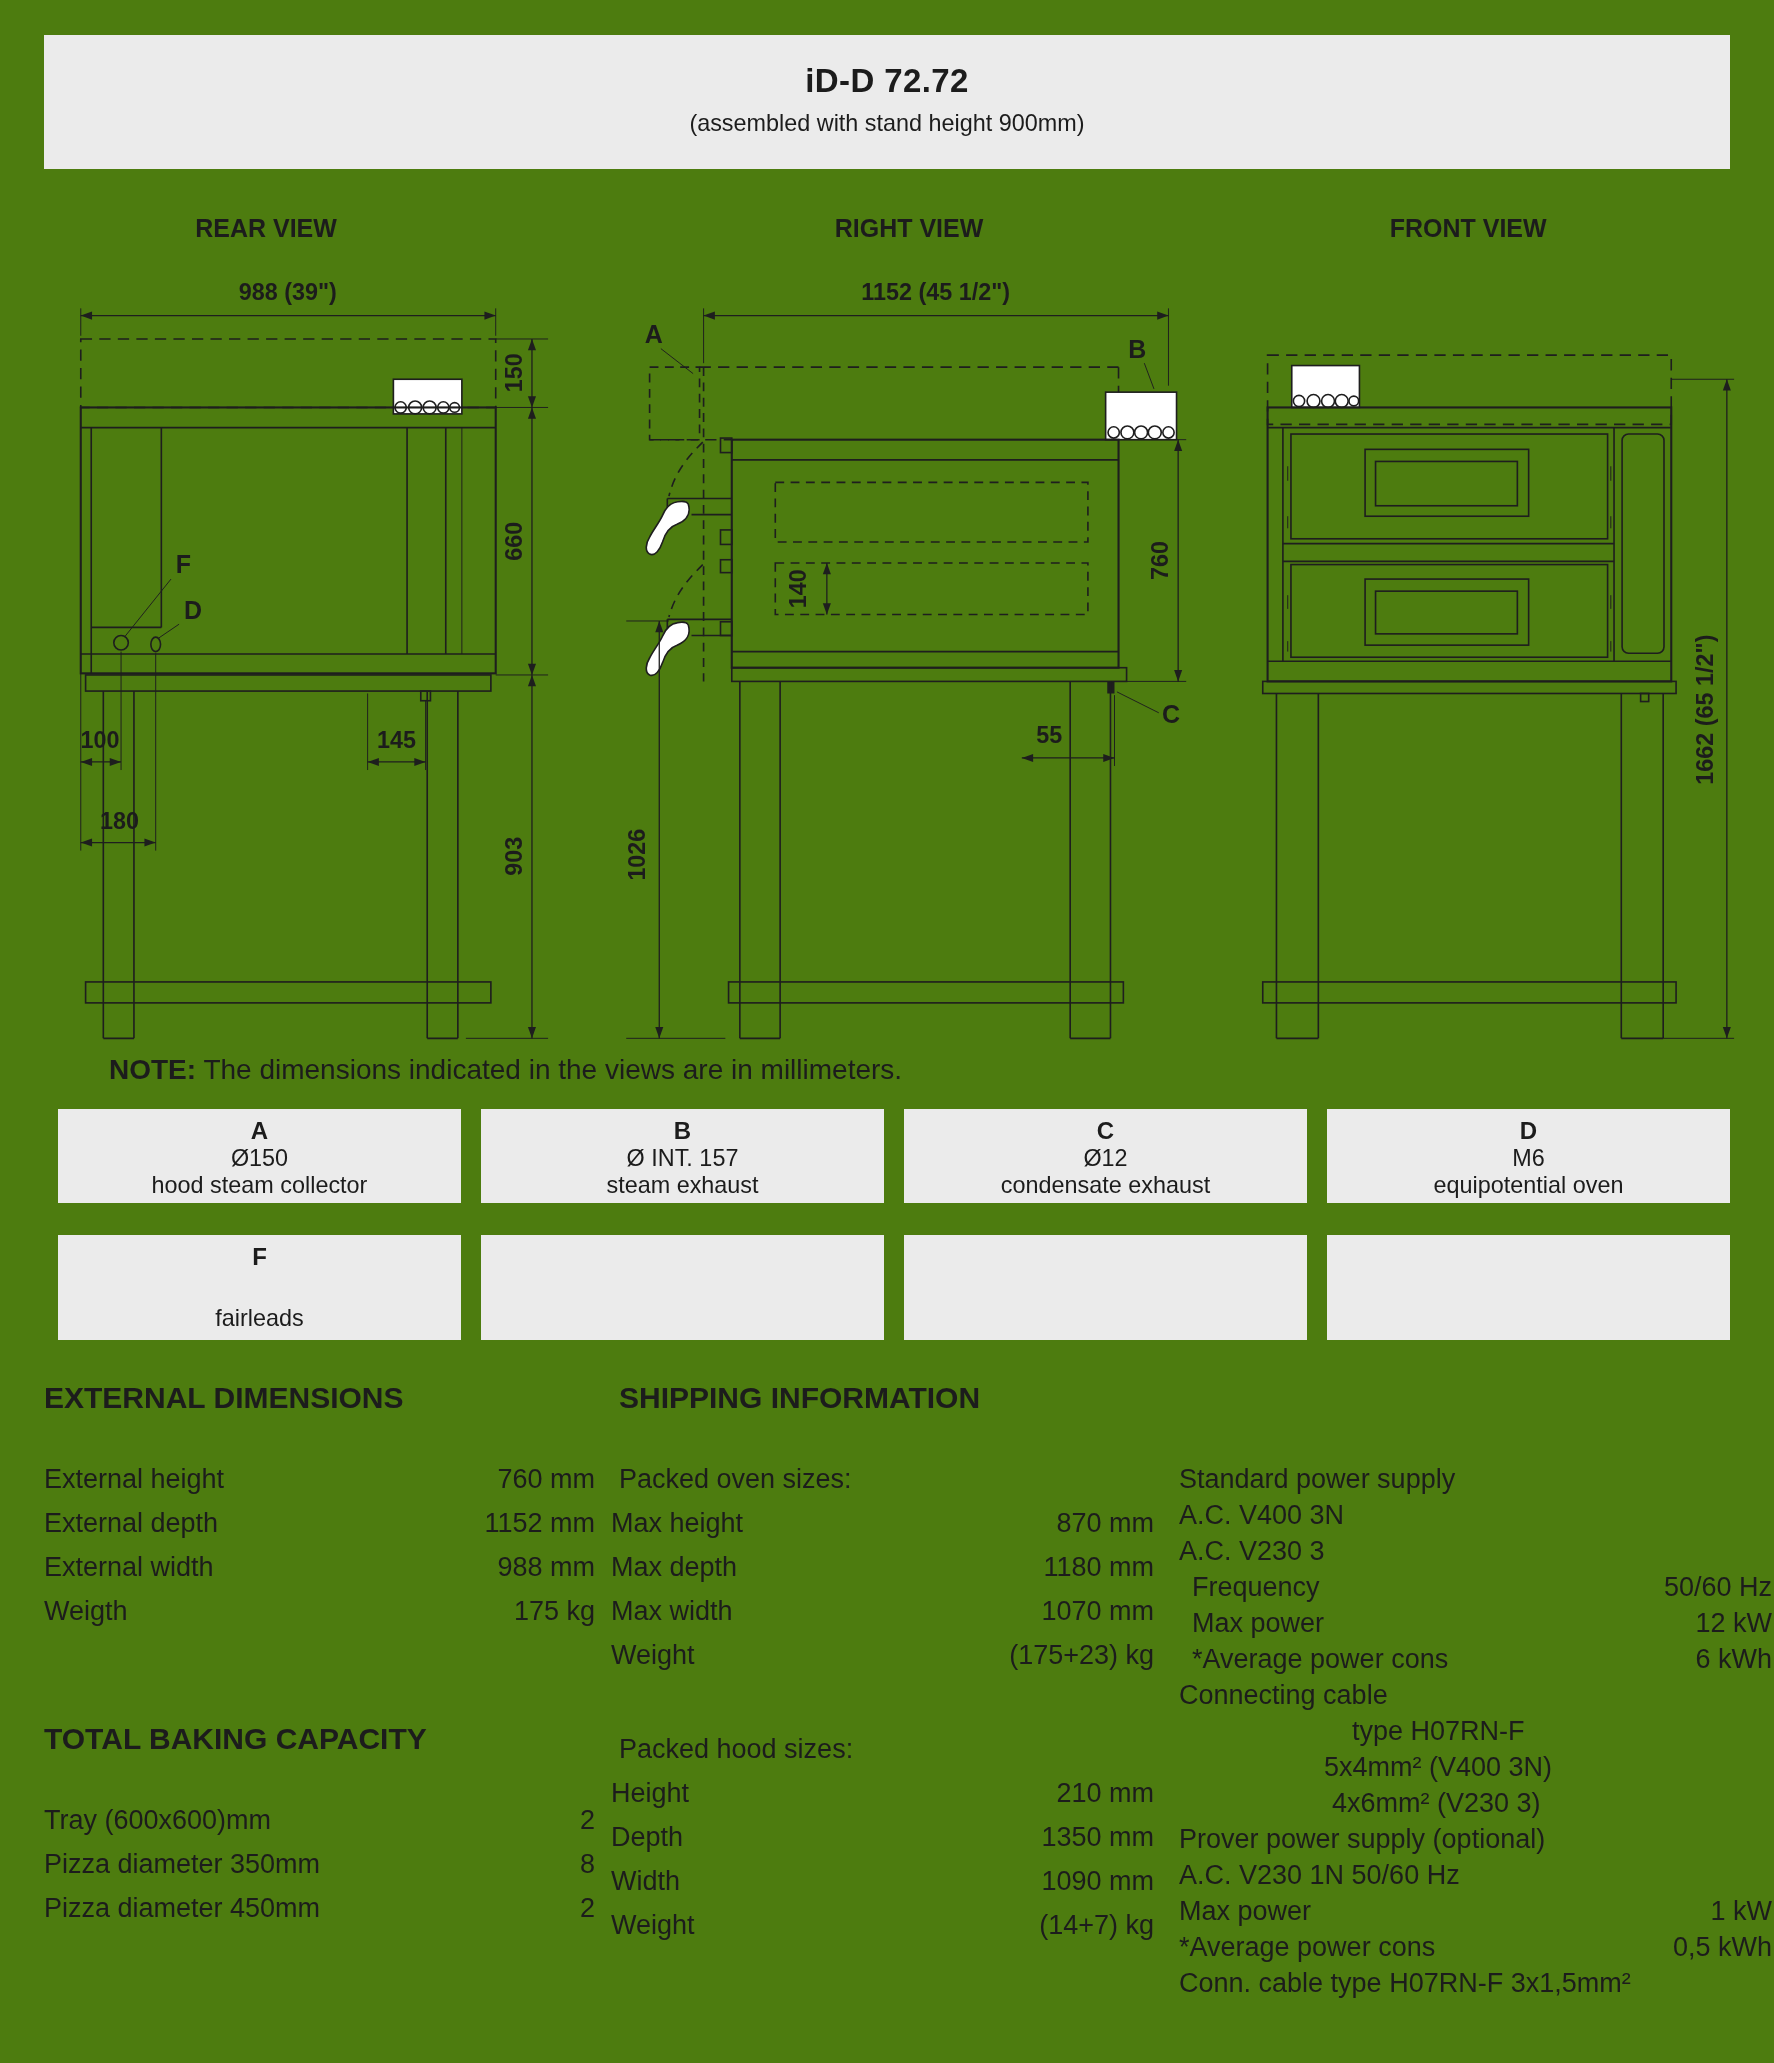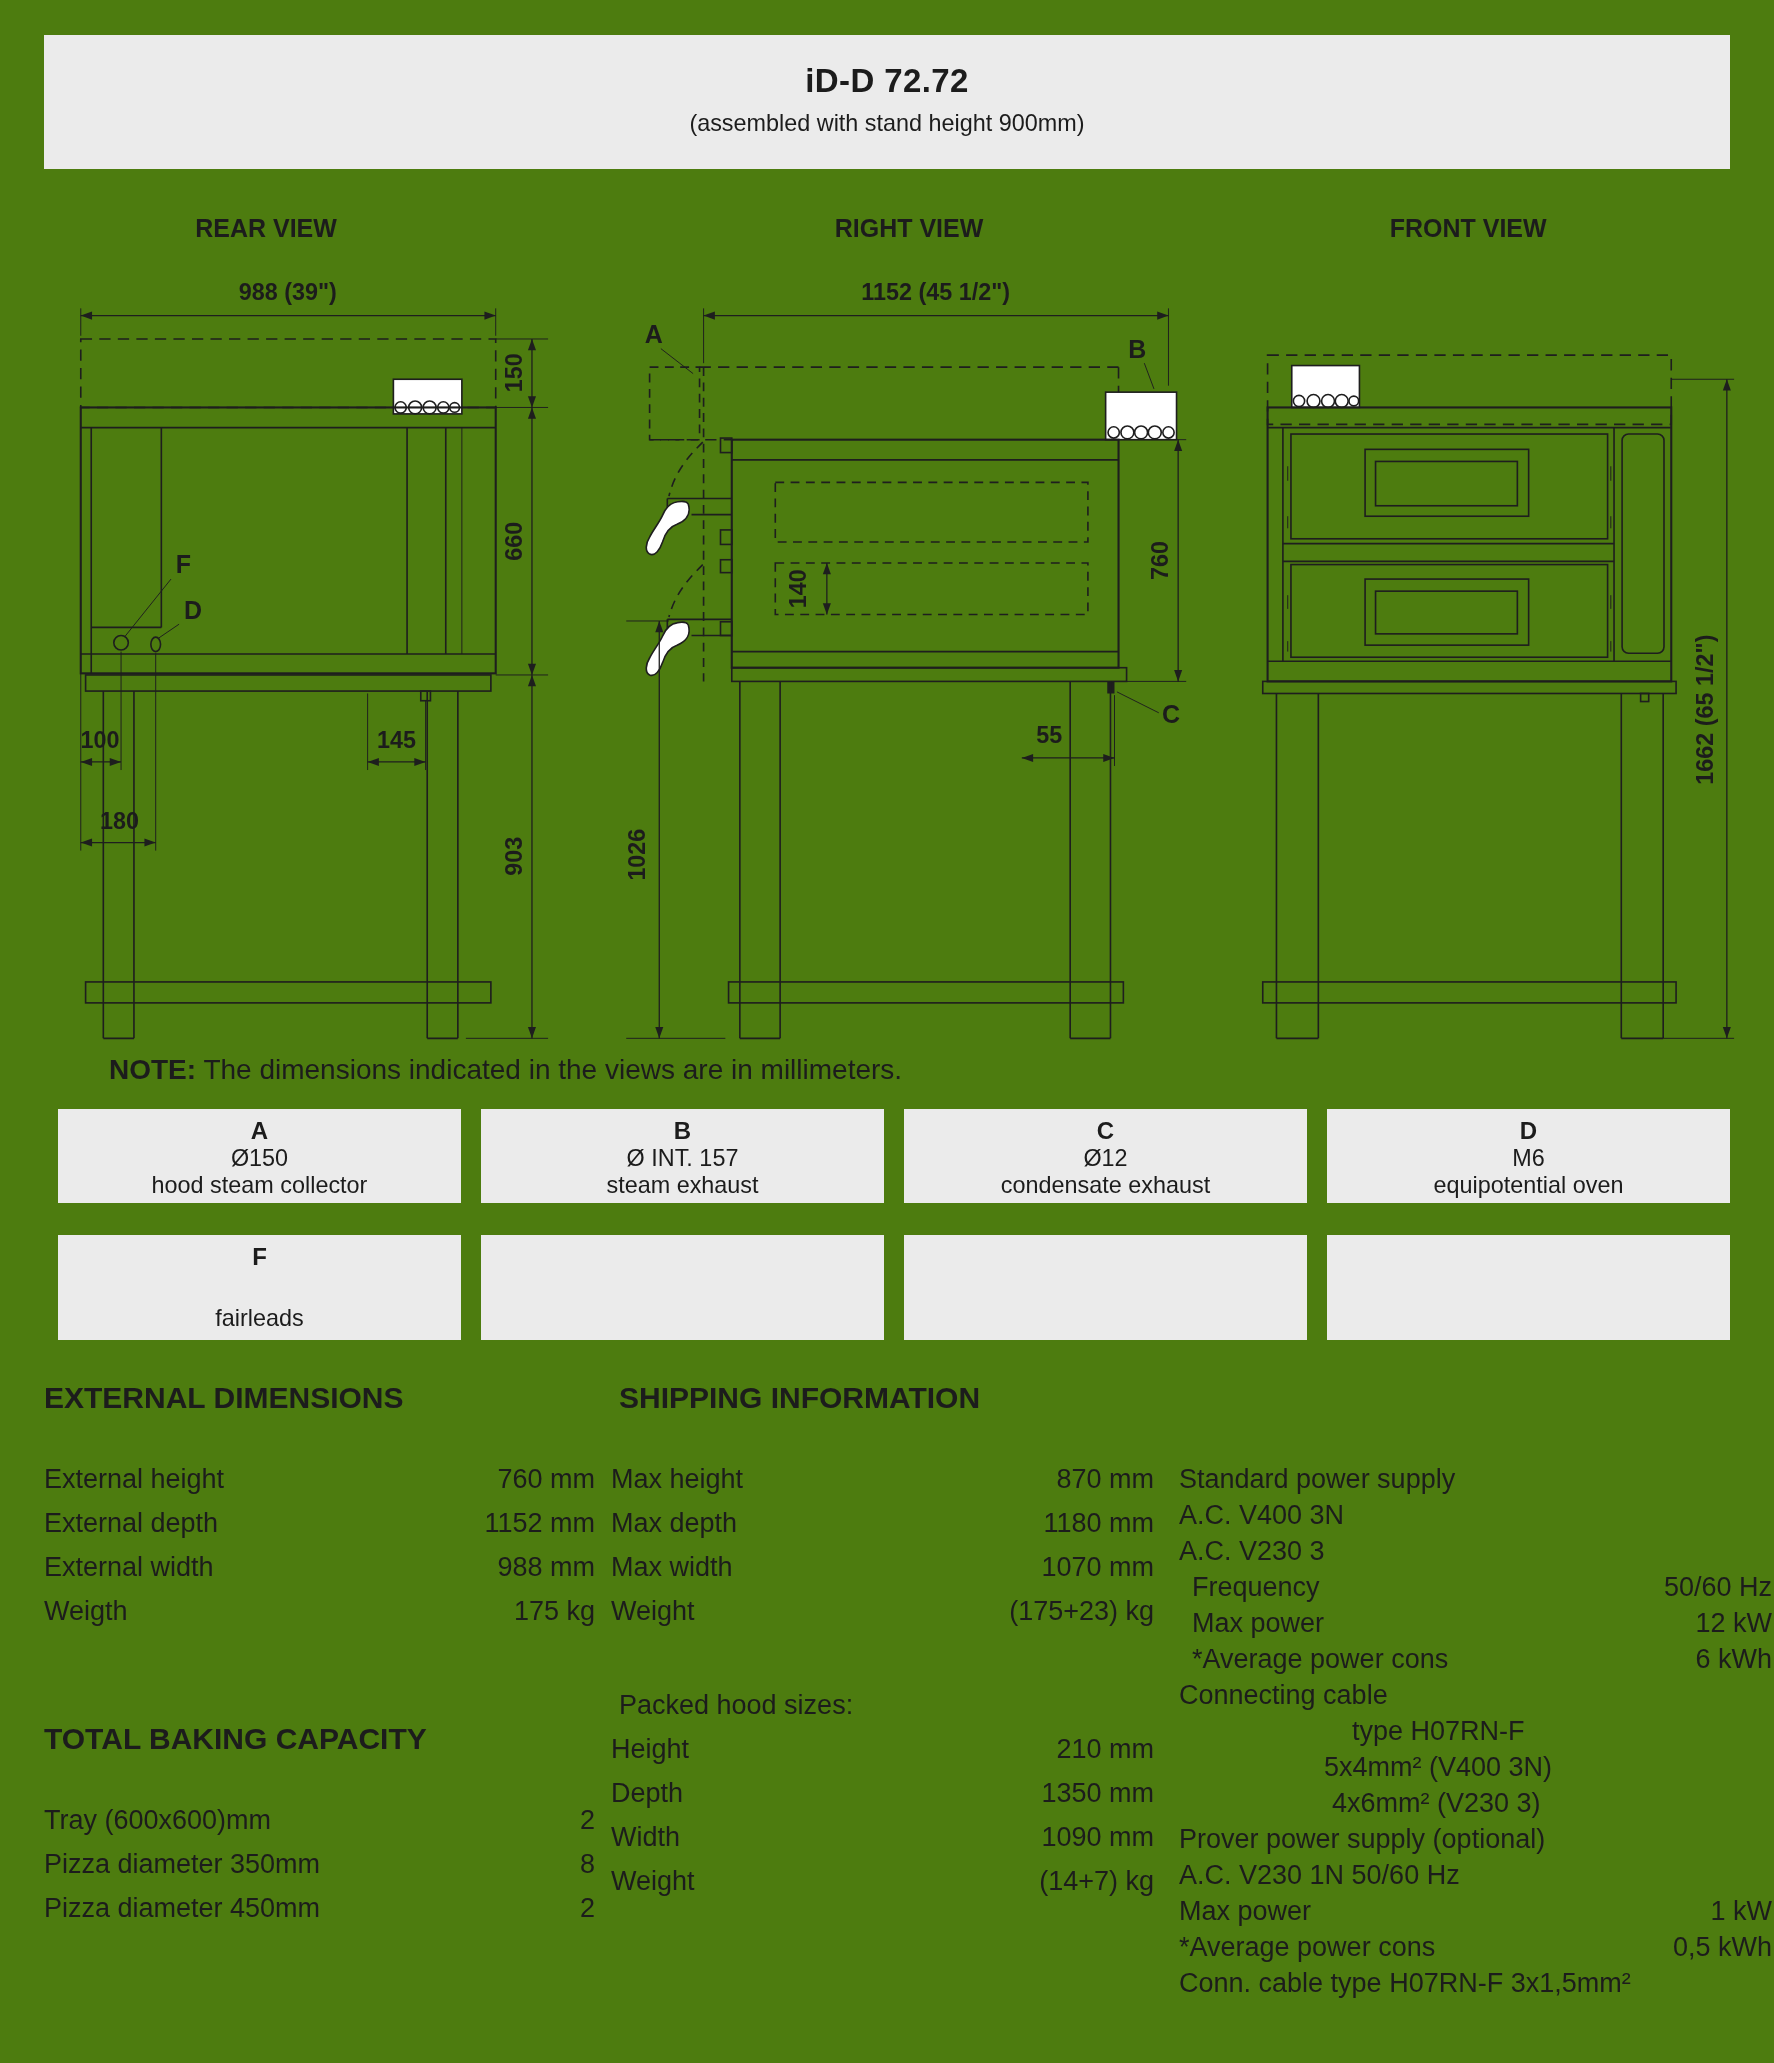--- a/index.html
+++ b/index.html
@@ -368,20 +368,21 @@
     </div>
     <div class="srow">
       <span>Pizza diameter 450mm</span>
       <span>2</span>
     </div>
   </div>
 
   <div class="sec" style="left:611px;top:1380px;width:543px;">
     <div class="sec-title" style="padding-left:8px;">SHIPPING INFORMATION</div>
     <div class="gap52"></div>
+    <div class="ssub">Packed oven sizes:</div>
     <div class="srow">
       <span>Max height</span>
       <span>870 mm</span>
     </div>
     <div class="srow">
       <span>Max depth</span>
       <span>1180 mm</span>
     </div>
     <div class="srow">
       <span>Max width</span>

